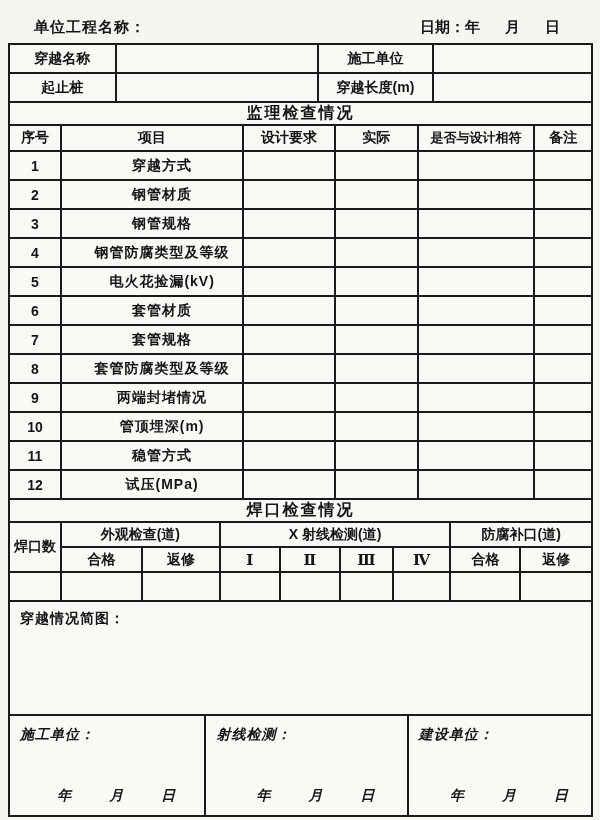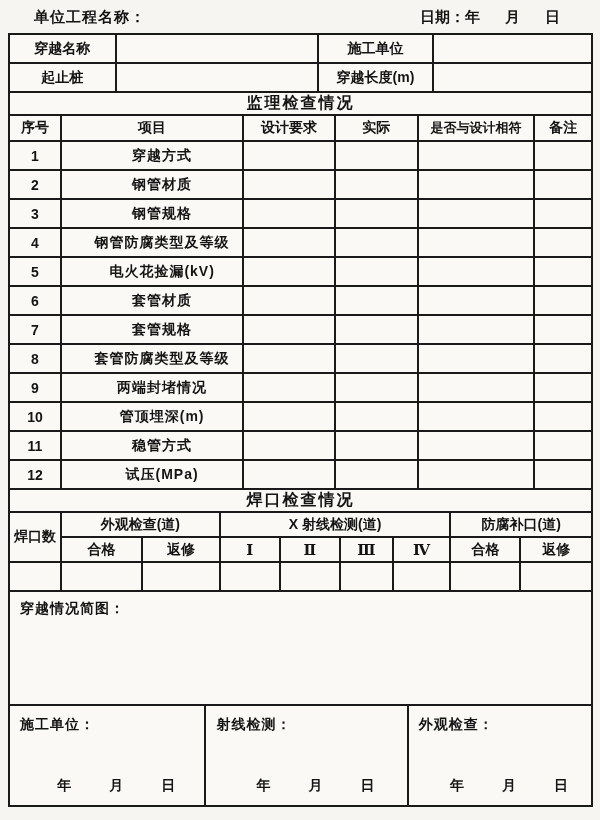--- a/index.html
+++ b/index.html
@@ -3,21 +3,21 @@
 <meta charset="utf-8">
 <style>
   * { box-sizing: border-box; }
   html, body {
     margin: 0; padding: 0;
     width: 600px; height: 820px;
     background: #f6f5f1;
     font-family: "Liberation Sans", "DejaVu Sans", sans-serif;
     color: #141414;
   }
-  .sheet { width: 600px; height: 820px; padding: 4px 7px 0 8px; }
+  .sheet { width: 600px; height: 820px; padding: 14px 7px 0 8px; }
 
   
   .titlebar {
     height: 26px;
     display: flex;
     align-items: center;
     font-size: 15px;
     font-weight: 700;
     margin-bottom: 3px;
   }
@@ -67,21 +67,21 @@
   .sketch-tbl td {
     height: 114px;
     text-align: left;
     vertical-align: top;
     padding: 8px 10px;
     letter-spacing: 1px;
   }
 
   
   .sig-tbl td { height: 101px; padding: 0; vertical-align: top; position: relative; }
-  .sig-cell { width: 100%; height: 100%; position: relative; }
+  .sig-cell { width: 100%; height: 100%; position: relative; font-style: italic; }
   .sig-label {
     position: absolute; top: 10px; left: 10px;
     font-size: 14px; font-weight: 700; letter-spacing: 1px;
   }
   .sig-date {
     position: absolute; bottom: 10px; left: 0; right: 0;
     display: flex; justify-content: center; gap: 38px;
     font-size: 14px; font-weight: 700;
     padding-left: 18px;
   }
@@ -336,21 +336,21 @@
           <span class="sig-label">射线检测：</span>
           <span class="sig-date">
             <span>年</span>
             <span>月</span>
             <span>日</span>
           </span>
         </div>
       </td>
       <td>
         <div class="sig-cell">
-          <span class="sig-label">外观检查：</span>
+          <span class="sig-label">建设单位：</span>
           <span class="sig-date">
             <span>年</span>
             <span>月</span>
             <span>日</span>
           </span>
         </div>
       </td>
     </tr>
   </tbody>
     </table>

